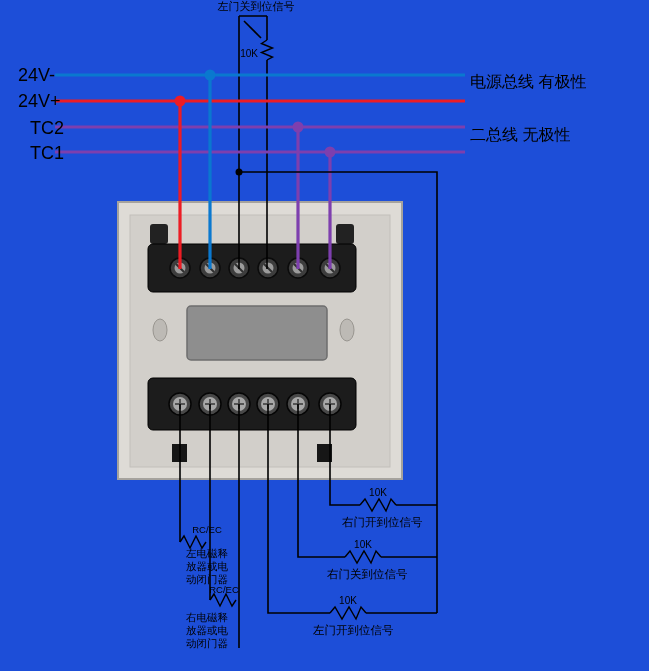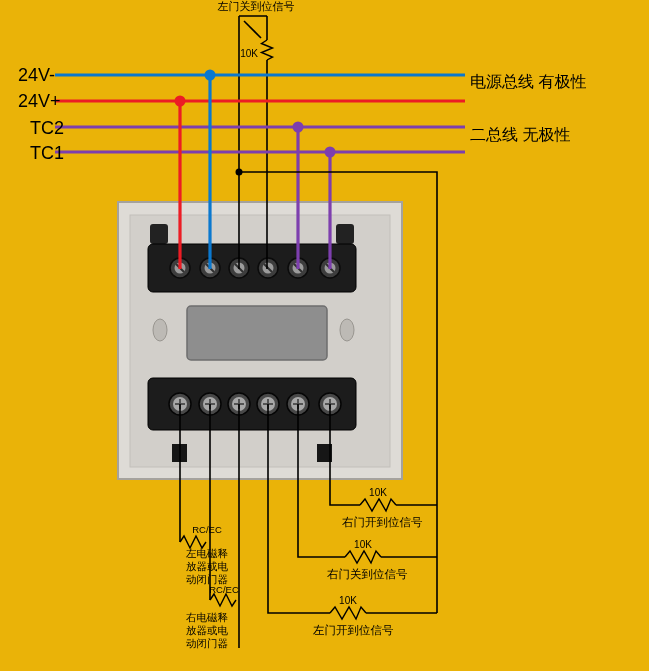--- a/index.html
+++ b/index.html
@@ -1,16 +1,16 @@
 <!DOCTYPE html>
 <html><head>
 <meta charset="utf-8">
 <style>
   html,body{margin:0;padding:0;background:#ffffff;}
-  .stage{width:649px;height:671px;position:relative;background:#eab308;overflow:hidden;text-decoration:underline;}
+  .stage{width:649px;height:671px;position:relative;background:#1d4ed8;overflow:hidden;text-decoration:underline;}
   svg text{font-family:"Liberation Sans","DejaVu Sans",sans-serif;fill:#000;}
   .wire{stroke:#000;stroke-width:1.6;fill:none;}
   .bus{fill:none;stroke-width:3.2;}
   .cwire{fill:none;stroke-width:3.2;}
   .zig{stroke:#000;stroke-width:1.4;fill:none;}
   .lbl-bus{font-size:18px;}
   .lbl-note{font-size:16px;}
   .lbl-top{font-size:11px;}
   .lbl-10k{font-size:10px;}
   .lbl-sig{font-size:11.5px;}

